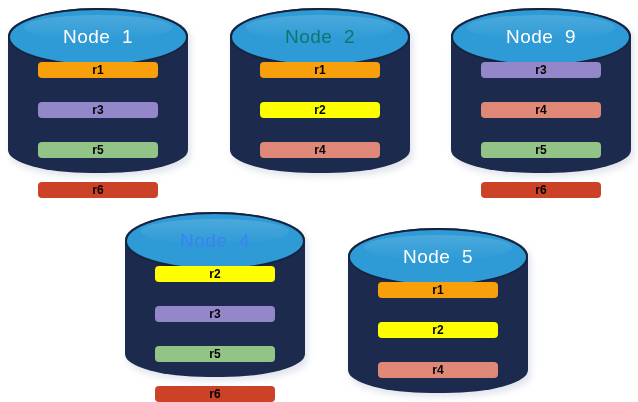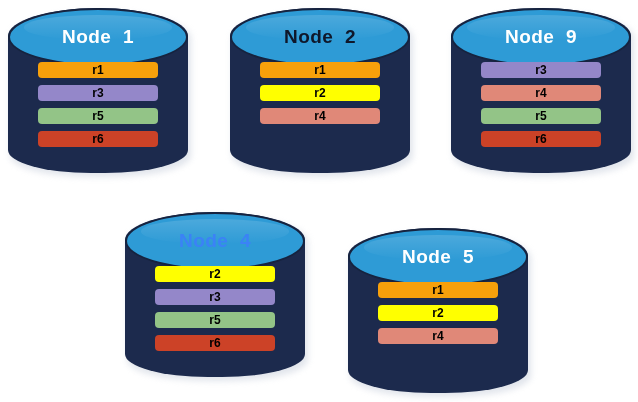--- a/index.html
+++ b/index.html
@@ -77,37 +77,37 @@
     position: absolute;
     left: 0;
     right: 0;
     top: 0;
     height: 58px;
     display: flex;
     align-items: center;
     justify-content: center;
     color: #ffffff;
     font-size: 19px;
-    font-weight: bold;
+    font-weight: normal;
     letter-spacing: .5px;
     z-index: 3;
     white-space: pre;
     user-select: none;
   }
 
   
   .shards {
     position: absolute;
     left: 0;
     right: 0;
     z-index: 3;
     display: flex;
     flex-direction: column;
     align-items: center;
-    gap: 7px;
+    gap: 24px;
   }
 
   .shard {
     width: 120px;
     height: 16px;
     border-radius: 4px;
     display: flex;
     align-items: center;
     justify-content: center;
     font-size: 12px;
@@ -135,21 +135,21 @@
         <div class="shard" style="background: rgb(147, 196, 135); color: rgb(0, 0, 0);">r5</div>
         <div class="shard" style="background: rgb(204, 66, 39); color: rgb(0, 0, 0);">r6</div>
       </div>
     </div>
     <div class="node" style="left: 230px; top: 8px; width: 180px; height: 165px;">
       <div class="cyl-shadow"></div>
       <div class="cyl-body" style="background: rgb(28, 42, 77);"></div>
       <div class="cyl-top" style="background: rgb(46, 155, 214); border-color: rgb(22, 35, 63);">
         <div class="cyl-top-gloss"></div>
       </div>
-      <div class="node-title" style="color: #0f172a;">Node  2</div>
+      <div class="node-title" style="color: #0f766e;">Node  2</div>
       <div class="shards" style="top: 54px;">
         <div class="shard" style="background: rgb(247, 160, 11); color: rgb(0, 0, 0);">r1</div>
         <div class="shard" style="background: rgb(255, 255, 0); color: rgb(0, 0, 0);">r2</div>
         <div class="shard" style="background: rgb(224, 136, 120); color: rgb(0, 0, 0);">r4</div>
       </div>
     </div>
     <div class="node" style="left: 451px; top: 8px; width: 180px; height: 165px;">
       <div class="cyl-shadow"></div>
       <div class="cyl-body" style="background: rgb(28, 42, 77);"></div>
       <div class="cyl-top" style="background: rgb(46, 155, 214); border-color: rgb(22, 35, 63);">

